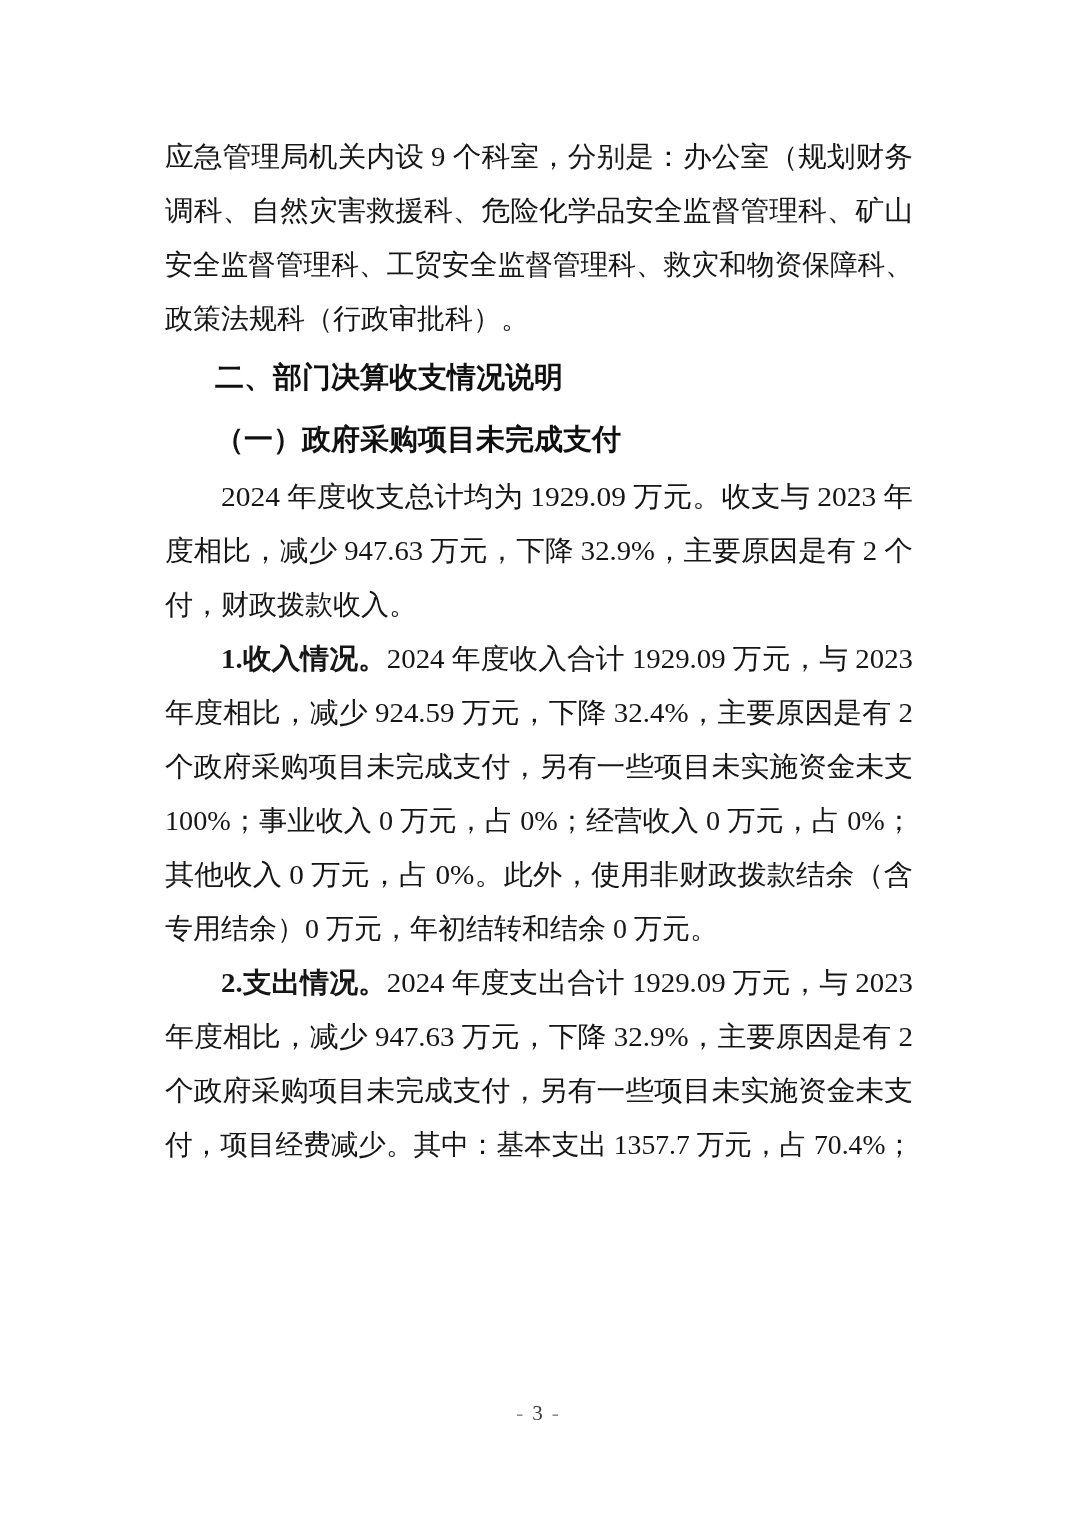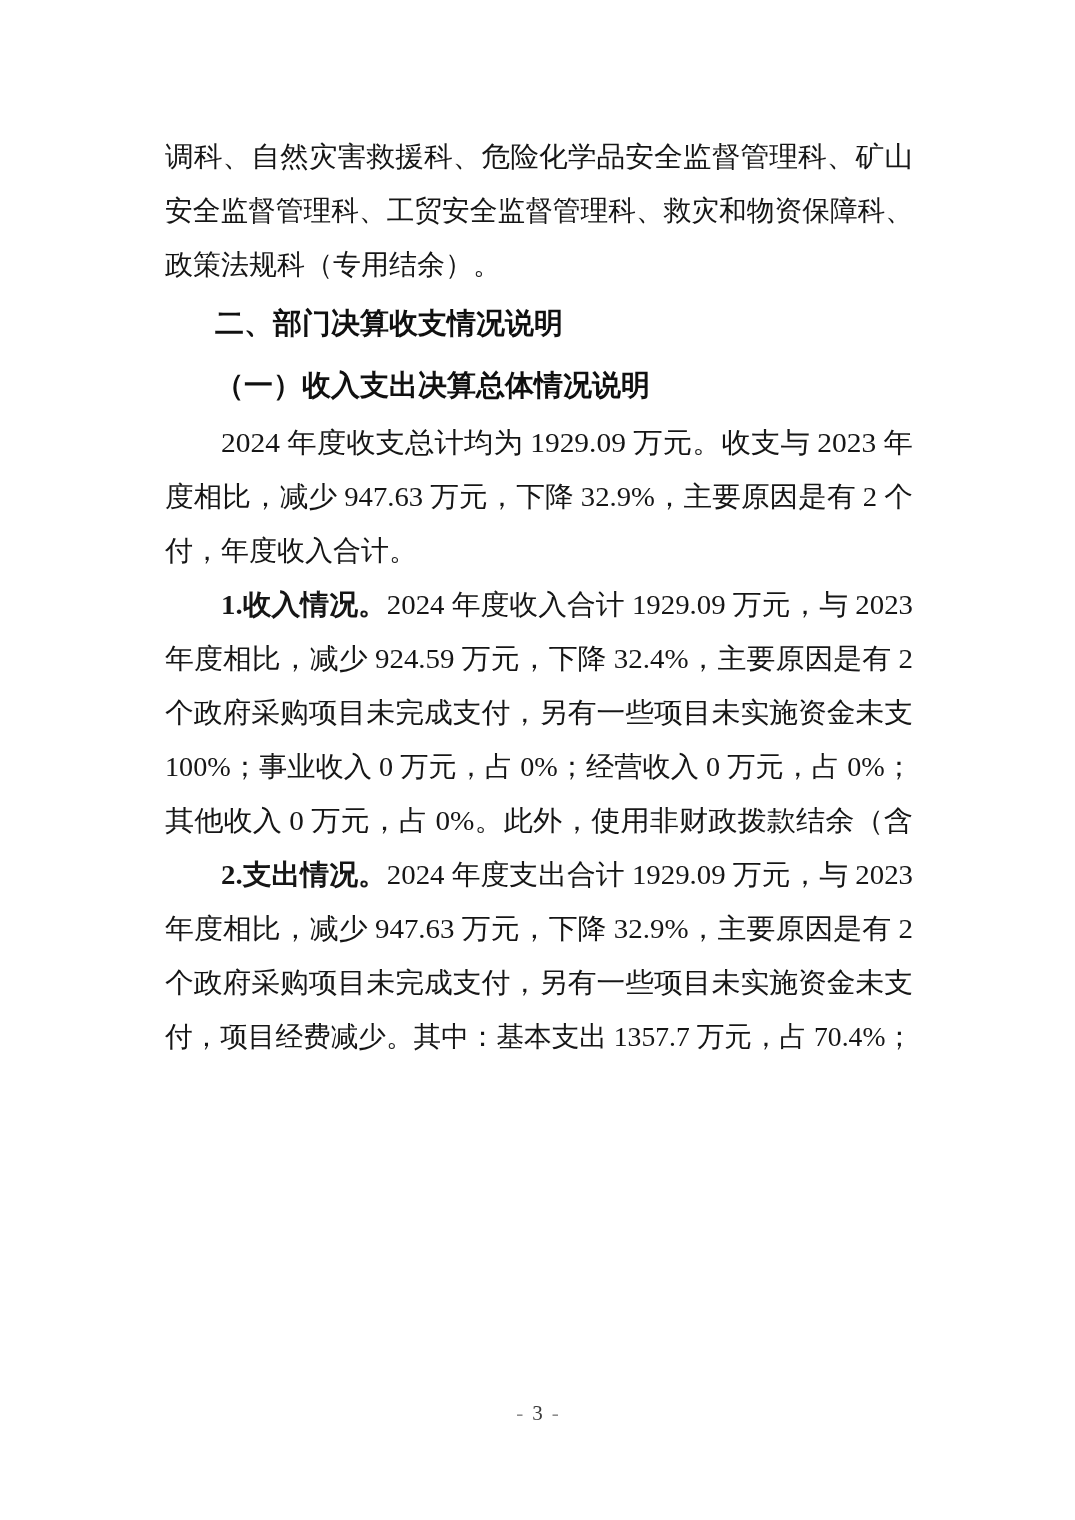--- a/index.html
+++ b/index.html
@@ -63,41 +63,43 @@
   }
   .fdash { color: #8d8d8d; }
   .fnum  { color: #3c3c3c; margin: 0 9px; }
 </style>
 </head>
 <body>
 
 <div class="content">
 
   <div>
+    <div class="line j"><span class="lw" style="transform: scaleX(1.0275);"><b class="bseg"></b><span>应急管理局机关内设 9 个科室，分别是：办公室（规划财务</span></span></div>
     <div class="line j"><span class="lw" style="transform: scaleX(1.0275);"><b class="bseg"></b><span>调科、自然灾害救援科、危险化学品安全监督管理科、矿山</span></span></div>
     <div class="line j"><span class="lw" style="transform: scaleX(0.9894);"><b class="bseg"></b><span>安全监督管理科、工贸安全监督管理科、救灾和物资保障科、</span></span></div>
-    <div class="line last"><span class="lw"><b class="bseg"></b><span>政策法规科（专用结余）。</span></span></div>
+    <div class="line last"><span class="lw"><b class="bseg"></b><span>政策法规科（行政审批科）。</span></span></div>
   </div>
 
   <div class="h-main"><span>二、部门决算收支情况说明</span></div>
 
-  <div class="h-sub"><span>（一）收入支出决算总体情况说明</span></div>
+  <div class="h-sub"><span>（一）政府采购项目未完成支付</span></div>
 
   <div>
     <div class="line j ind"><span class="lw" style="transform: scaleX(1.0517);"><b class="bseg"></b><span>2024 年度收支总计均为 1929.09 万元。收支与 2023 年</span></span></div>
     <div class="line j"><span class="lw" style="transform: scaleX(1.0242);"><b class="bseg"></b><span>度相比，减少 947.63 万元，下降 32.9%，主要原因是有 2 个</span></span></div>
-    <div class="line last"><span class="lw"><b class="bseg"></b><span>付，年度收入合计。</span></span></div>
+    <div class="line last"><span class="lw"><b class="bseg"></b><span>付，财政拨款收入。</span></span></div>
   </div>
 
   <div>
     <div class="line j ind"><span class="lw" style="transform: scaleX(1.0298);"><b class="bseg">1.收入情况。</b><span>2024 年度收入合计 1929.09 万元，与 2023</span></span></div>
     <div class="line j"><span class="lw" style="transform: scaleX(1.0341);"><b class="bseg"></b><span>年度相比，减少 924.59 万元，下降 32.4%，主要原因是有 2</span></span></div>
     <div class="line j"><span class="lw" style="transform: scaleX(1.0275);"><b class="bseg"></b><span>个政府采购项目未完成支付，另有一些项目未实施资金未支</span></span></div>
     <div class="line j"><span class="lw" style="transform: scaleX(1.0081);"><b class="bseg"></b><span>100%；事业收入 0 万元，占 0%；经营收入 0 万元，占 0%；</span></span></div>
     <div class="line j"><span class="lw" style="transform: scaleX(1.0442);"><b class="bseg"></b><span>其他收入 0 万元，占 0%。此外，使用非财政拨款结余（含</span></span></div>
+    <div class="line last"><span class="lw"><b class="bseg"></b><span>专用结余）0 万元，年初结转和结余 0 万元。</span></span></div>
   </div>
 
   <div>
     <div class="line j ind"><span class="lw" style="transform: scaleX(1.0298);"><b class="bseg">2.支出情况。</b><span>2024 年度支出合计 1929.09 万元，与 2023</span></span></div>
     <div class="line j"><span class="lw" style="transform: scaleX(1.0341);"><b class="bseg"></b><span>年度相比，减少 947.63 万元，下降 32.9%，主要原因是有 2</span></span></div>
     <div class="line j"><span class="lw" style="transform: scaleX(1.0275);"><b class="bseg"></b><span>个政府采购项目未完成支付，另有一些项目未实施资金未支</span></span></div>
     <div class="line j"><span class="lw" style="transform: scaleX(0.9864);"><b class="bseg"></b><span>付，项目经费减少。其中：基本支出 1357.7 万元，占 70.4%；</span></span></div>
   </div>
 
 </div>

